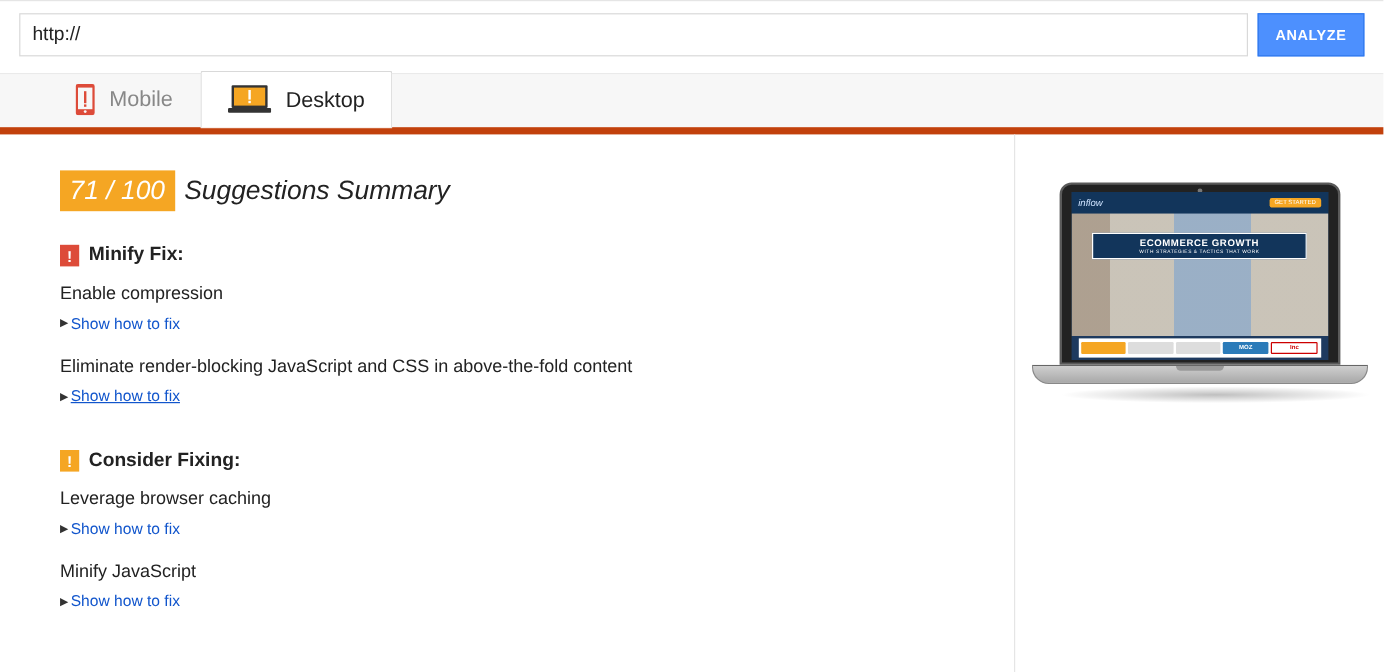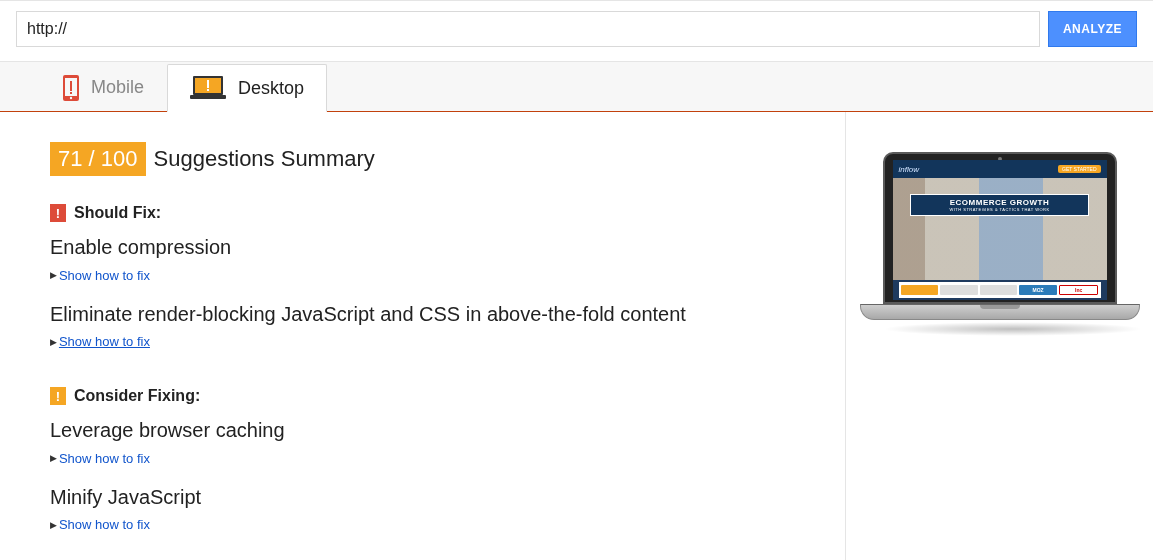--- a/index.html
+++ b/index.html
@@ -4,43 +4,43 @@
 <style>
   * { box-sizing: border-box; margin: 0; padding: 0; }
   body { font-family: Arial, Helvetica, sans-serif; font-size: 14px; color: #222; background: #fff; width: 1153px; }
 
   
   .searchbar { display: flex; gap: 8px; padding: 10px 16px 14px; border-top: 1px solid #e5e5e5; border-bottom: 1px solid #e5e5e5; }
   .url-input { flex: 1; height: 36px; border: 1px solid #d9d9d9; padding: 0 10px; font-size: 16px; color: #222; outline: none; }
   .analyze-btn { height: 36px; padding: 0 14px; background: #4d90fe; color: #fff; border: 1px solid #3079ed; font-weight: bold; font-size: 12px; letter-spacing: .5px; cursor: pointer; }
 
   
-  .tabs-row { background: #f7f7f7; border-bottom: 1px solid #c2410c; display: flex; align-items: flex-end; padding-left: 40px; height: 50px; }
+  .tabs-row { background: #f7f7f7; border-bottom: 6px solid #c2410c; display: flex; align-items: flex-end; padding-left: 40px; height: 50px; }
   .tab { display: flex; align-items: center; gap: 12px; padding: 0 22px; height: 48px; font-size: 18px; color: #888; cursor: pointer; border: 1px solid transparent; border-bottom: none; }
   .tab.inactive { }
   .tab.active { background: #fff; border: 1px solid #d9d9d9; border-bottom: 1px solid #fff; color: #222; margin-bottom: -1px; border-top-left-radius: 2px; border-top-right-radius: 2px; }
   .tab svg { display: block; }
 
   
   .content { display: flex; }
   .main { flex: 0 0 846px; padding: 30px 0 0 50px; border-right: 1px solid #e5e5e5; min-height: 450px; }
   .side { flex: 1; display: flex; justify-content: center; padding-top: 40px; }
 
-  .score-row { display: flex; align-items: center; gap: 8px; margin-bottom: 28px; }
+  .score-row { display: flex; align-items: center; gap: 8px; margin-bottom: 28px; font-style: italic; }
   .score-badge { background: #f5a623; color: #fff; font-size: 22px; font-weight: 500; padding: 4px 8px; }
   .summary-title { font-size: 22px; font-weight: 400; color: #222; }
 
   .section-head { display: flex; align-items: center; gap: 8px; margin-bottom: 14px; }
   .sq { width: 16px; height: 18px; display: flex; align-items: center; justify-content: center; color: #fff; font-weight: bold; font-size: 13px; }
   .sq.red { background: #dd4b39; }
   .sq.orange { background: #f5a623; }
   .section-head-label { font-size: 16px; font-weight: bold; }
 
   .rule { margin-bottom: 20px; }
-  .rule-title { font-size: 20px; color: #222; margin-bottom: 6px; }
+  .rule-title { font-size: 15px; color: #222; margin-bottom: 6px; }
   .show-fix { font-size: 13px; color: #1155cc; cursor: pointer; display: inline-flex; align-items: center; gap: 2px; }
   .show-fix .tri { font-size: 9px; color: #333; }
   .show-fix.underlined span.txt { text-decoration: underline; }
 
   .section-gap { height: 18px; }
 
   
   .laptop { position: relative; width: 234px; }
   .screen-wrap { width: 234px; height: 152px; border: 2px solid #5a5a5a; border-radius: 10px 10px 0 0; background: #222; padding: 6px 8px 2px; position: relative; }
   .screen-wrap::before { content:""; position:absolute; top:3px; left:50%; width:4px; height:4px; background:#777; border-radius:50%; transform:translateX(-50%); }
@@ -103,21 +103,21 @@
 
 <div class="content">
   <div class="main">
     <div class="score-row">
       <span class="score-badge">71 / 100</span>
       <span class="summary-title">Suggestions Summary</span>
     </div>
 
     <div class="section-head">
       <span class="sq red">!</span>
-      <span class="section-head-label">Should Fix:</span>
+      <span class="section-head-label">Minify Fix:</span>
     </div>
 
     <div class="rule">
       <div class="rule-title">Enable compression</div>
       <a class="show-fix">
           <span class="tri">▶</span>
           <span class="txt">Show how to fix</span>
         </a>
     </div>
 

